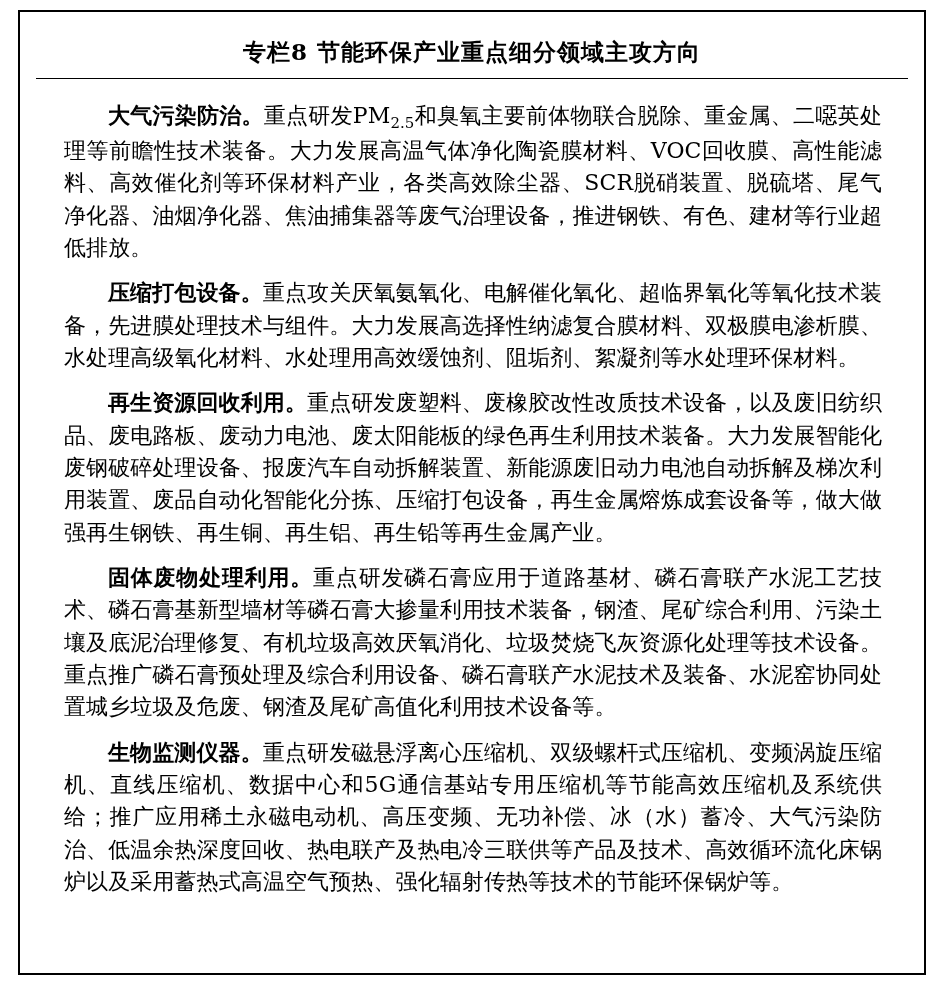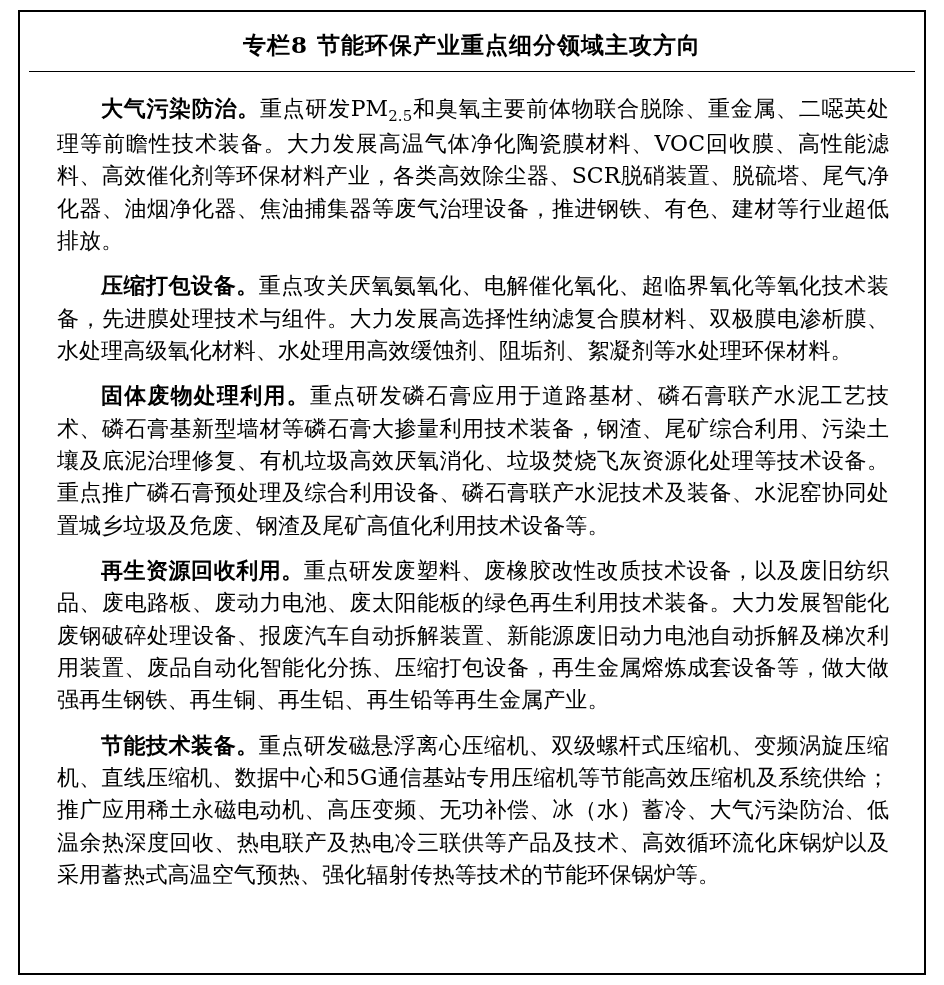--- a/index.html
+++ b/index.html
@@ -19,21 +19,21 @@
     height: 985px;
     box-sizing: border-box;
     padding: 10px 18px 10px 18px;
   }
   .box {
     border: 2px solid #000000;
     box-sizing: border-box;
     width: 908px;
     height: 965px;
     margin: 0 auto;
-    padding: 9px;
+    padding: 16px;
     position: relative;
     overflow: hidden;
   }
   .title-bar {
     border-bottom: 1px solid #000000;
     text-align: center;
     padding: 10px 0 12px 0;
   }
   .title-text {
     font-family: "DejaVu Serif", "Liberation Serif", serif;
@@ -76,27 +76,27 @@
 
       <p class="para">
         <span class="lead">大气污染防治。</span><span>重点研发PM<sub>2.5</sub>和臭氧主要前体物联合脱除、重金属、二噁英处理等前瞻性技术装备。大力发展高温气体净化陶瓷膜材料、VOC回收膜、高性能滤料、高效催化剂等环保材料产业，各类高效除尘器、SCR脱硝装置、脱硫塔、尾气净化器、油烟净化器、焦油捕集器等废气治理设备，推进钢铁、有色、建材等行业超低排放。</span>
       </p>
 
       <p class="para">
         <span class="lead">压缩打包设备。</span><span>重点攻关厌氧氨氧化、电解催化氧化、超临界氧化等氧化技术装备，先进膜处理技术与组件。大力发展高选择性纳滤复合膜材料、双极膜电渗析膜、水处理高级氧化材料、水处理用高效缓蚀剂、阻垢剂、絮凝剂等水处理环保材料。</span>
       </p>
 
       <p class="para">
-        <span class="lead">固体废物处理利用。</span><span>重点研发磷石膏应用于道路基材、磷石膏联产水泥工艺技术、磷石膏基新型墙材等磷石膏大掺量利用技术装备，钢渣、尾矿综合利用、污染土壤及底泥治理修复、有机垃圾高效厌氧消化、垃圾焚烧飞灰资源化处理等技术设备。重点推广磷石膏预处理及综合利用设备、磷石膏联产水泥技术及装备、水泥窑协同处置城乡垃圾及危废、钢渣及尾矿高值化利用技术设备等。</span>
+        <span class="lead">再生资源回收利用。</span><span>重点研发废塑料、废橡胶改性改质技术设备，以及废旧纺织品、废电路板、废动力电池、废太阳能板的绿色再生利用技术装备。大力发展智能化废钢破碎处理设备、报废汽车自动拆解装置、新能源废旧动力电池自动拆解及梯次利用装置、废品自动化智能化分拣、压缩打包设备，再生金属熔炼成套设备等，做大做强再生钢铁、再生铜、再生铝、再生铅等再生金属产业。</span>
       </p>
 
       <p class="para">
-        <span class="lead">再生资源回收利用。</span><span>重点研发废塑料、废橡胶改性改质技术设备，以及废旧纺织品、废电路板、废动力电池、废太阳能板的绿色再生利用技术装备。大力发展智能化废钢破碎处理设备、报废汽车自动拆解装置、新能源废旧动力电池自动拆解及梯次利用装置、废品自动化智能化分拣、压缩打包设备，再生金属熔炼成套设备等，做大做强再生钢铁、再生铜、再生铝、再生铅等再生金属产业。</span>
+        <span class="lead">固体废物处理利用。</span><span>重点研发磷石膏应用于道路基材、磷石膏联产水泥工艺技术、磷石膏基新型墙材等磷石膏大掺量利用技术装备，钢渣、尾矿综合利用、污染土壤及底泥治理修复、有机垃圾高效厌氧消化、垃圾焚烧飞灰资源化处理等技术设备。重点推广磷石膏预处理及综合利用设备、磷石膏联产水泥技术及装备、水泥窑协同处置城乡垃圾及危废、钢渣及尾矿高值化利用技术设备等。</span>
       </p>
 
 
       <p class="para">
-        <span class="lead">节能技术装备。</span><span>重点研发磁悬浮离心压缩机、双级螺杆式压缩机、变频涡旋压缩机、直线压缩机、数据中心和5G通信基站专用压缩机等节能高效压缩机及系统供给；推广应用稀土永磁电动机、高压变频、无功补偿、冰（水）蓄冷、大气污染防治、低温余热深度回收、热电联产及热电冷三联供等产品及技术、高效循环流化床锅炉以及采用蓄热式高温空气预热、强化辐射传热等技术的节能环保锅炉等。</span>
+        <span class="lead">生物监测仪器。</span><span>重点研发磁悬浮离心压缩机、双级螺杆式压缩机、变频涡旋压缩机、直线压缩机、数据中心和5G通信基站专用压缩机等节能高效压缩机及系统供给；推广应用稀土永磁电动机、高压变频、无功补偿、冰（水）蓄冷、大气污染防治、低温余热深度回收、热电联产及热电冷三联供等产品及技术、高效循环流化床锅炉以及采用蓄热式高温空气预热、强化辐射传热等技术的节能环保锅炉等。</span>
       </p>
 
     </div>
   </div>
 </div>
 
 </body></html>

